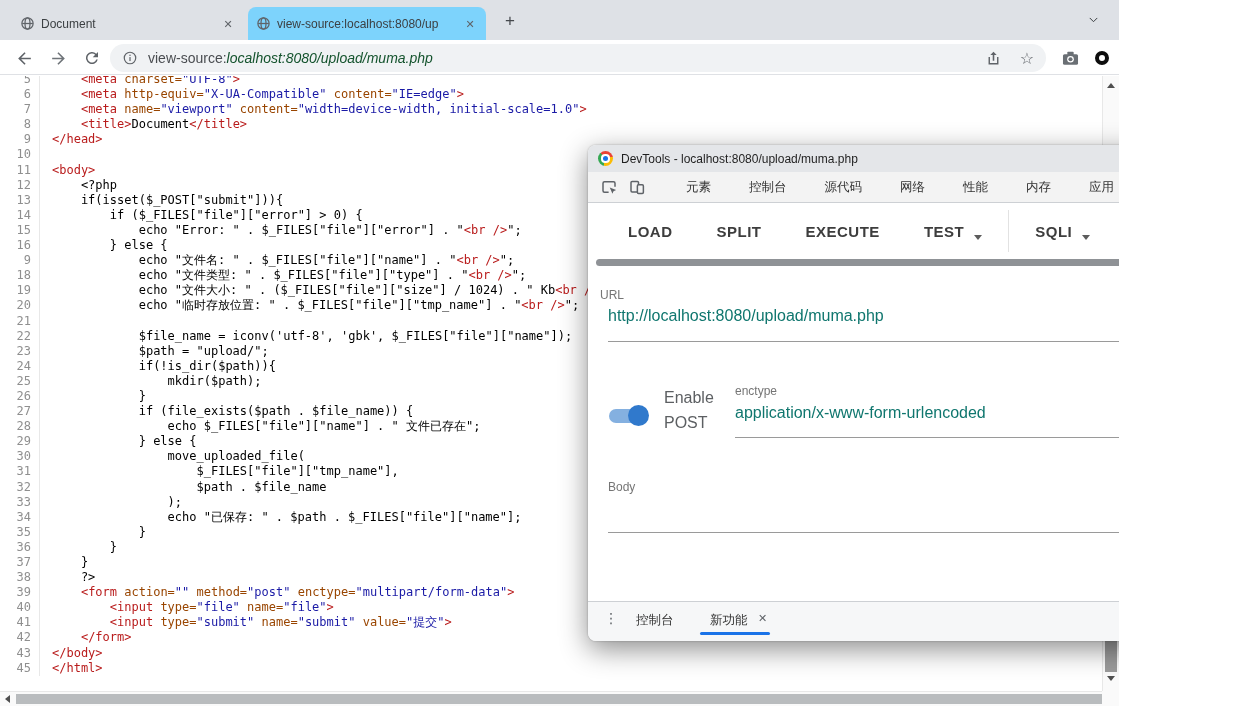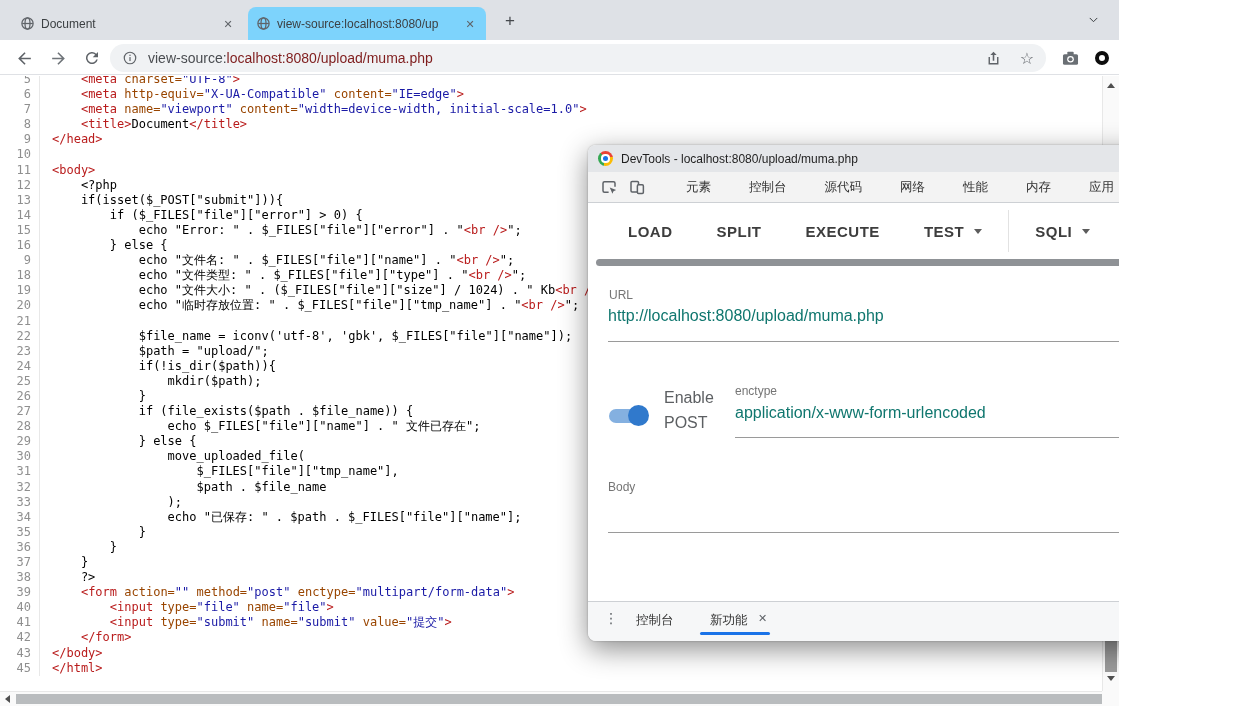--- a/index.html
+++ b/index.html
@@ -15,21 +15,21 @@
   .tab-close { width:16px; height:16px; line-height:16px; text-align:center; font-size:11px; color:#5f6368; border-radius:50%; flex:none; }
   .newtab { position:absolute; left:499px; top:10px; width:22px; height:22px; text-align:center; line-height:21px; font-size:17px; color:#45484d; border-radius:50%; }
   .winctl { position:absolute; top:4px; width:30px; height:30px; display:flex; align-items:center; justify-content:center; }
 
   
   .toolbar { position:absolute; left:0; top:40px; width:1251px; height:35px; background:#fff; border-bottom:1px solid #dfe1e5; }
   .navbtn { position:absolute; top:46px; width:24px; height:24px; display:flex; align-items:center; justify-content:center; }
   .omnibox { position:absolute; left:110px; top:44px; width:936px; height:28px; background:#f0f2f4; border-radius:14px; display:flex; align-items:center; padding:0 12px; }
   .omni-text { font-size:14px; white-space:nowrap; overflow:hidden; flex:1; margin-left:10px; }
   .omni-scheme { color:#4a4d51; }
-  .omni-rest { color:#7f1d1d; }
+  .omni-rest { color:#14532d;font-style:italic; }
   .ext-icon { position:absolute; top:46px; width:24px; height:24px; display:flex; align-items:center; justify-content:center; }
   .ring { width:14px; height:14px; border:4px solid #0d0d0d; border-radius:50%; }
   .avatar { width:23px; height:23px; border-radius:50%; background:radial-gradient(circle at 50% 28%, #e4565e 0 38%, #f2b9b0 39% 58%, #6c8a54 59%); }
   .dots { font-size:15px; color:#5f6368; letter-spacing:0; }
   .star { font-size:16px; color:#5f6368; }
 
   
   .content { position:absolute; left:0; top:76px; right:17px; bottom:15px; background:#fff; overflow:hidden; }
   .ln-row { display:flex; height:15.1px; font-family:"DejaVu Sans Mono", monospace; font-size:12px; line-height:15.1px; white-space:pre; }
   .ln-row:first-child { margin-top:-4px; }
@@ -56,21 +56,21 @@
   .chrome-logo::before { content:""; position:absolute; inset:3.4px; background:#fff; border-radius:50%; }
   .chrome-logo::after { content:""; position:absolute; inset:4.7px; background:#1a73e8; border-radius:50%; }
   .dt-tabbar { position:absolute; left:0; top:27px; right:0; height:31px; background:#f3f3f3; border-bottom:1px solid #cdd0d4; display:flex; align-items:center; padding-left:12px; }
   .dt-tabbar .tbicon { width:20px; height:20px; display:flex; align-items:center; justify-content:center; margin-right:10px; }
   .dt-sep { width:1px; height:16px; background:#c8c8c8; margin:0 12px 0 2px; }
   .dt-tabs { display:flex; gap:38px; margin-left:16px; font-size:12.5px; color:#333; white-space:nowrap; }
   .dt-tab { cursor:default; }
 
   .dt-panel { position:absolute; left:0; top:58px; right:0; bottom:40px; background:#fff; }
   .hb-buttons { position:absolute; left:0; top:4px; right:0; height:48px; display:flex; align-items:center; padding-left:40px; gap:44px; font-size:15px; font-weight:bold; letter-spacing:.5px; color:#3d3d3d; }
-  .hb-btn { display:flex; align-items:center; }
+  .hb-btn { display:flex; align-items:flex-end; }
   .caret { width:0; height:0; border-left:4.5px solid transparent; border-right:4.5px solid transparent; border-top:5.5px solid #5c5c5c; margin-left:10px; }
   .hb-div { width:1px; height:42px; background:#e2e2e2; margin:0 -18px; }
   .hb-scroll { position:absolute; left:8px; top:56px; width:648px; height:7px; background:#8f9296; border-radius:4px; }
   .fld-label { position:absolute; font-size:12px; color:#757575; }
   .fld-value { position:absolute; font-size:16px; color:#0f766e; white-space:nowrap; }
   .fld-line { position:absolute; height:1px; background:#9a9a9a; }
   .toggle { position:absolute; left:18px; top:197px; width:54px; height:30px; }
   .toggle-track { position:absolute; left:3px; top:9px; width:36px; height:14px; border-radius:7px; background:#84b0e0; }
   .toggle-thumb { position:absolute; left:22px; top:5px; width:21px; height:21px; border-radius:50%; background:#3079cc; }
   .enable-label { position:absolute; left:76px; top:182px; width:72px; font-size:16px; line-height:25px; color:#5c5f62; }
@@ -307,21 +307,21 @@
             <span>SQLI</span>
             <span class="caret"></span>
           </span>
         <span class="hb-btn">
             <span>XSS</span>
             <span class="caret"></span>
           </span>
       </div>
       <div class="hb-scroll"></div>
 
-      <div class="fld-label" style="left:21px; top:85px">URL</div>
+      <div class="fld-label" style="left:12px; top:85px">URL</div>
       <div class="fld-value" style="left:20px; top:104px">http://localhost:8080/upload/muma.php</div>
       <div class="fld-line" style="left:20px; top:138px; width:564px"></div>
 
       <div class="toggle">
         <div class="toggle-track"></div>
         <div class="toggle-thumb"></div>
       </div>
       <div class="enable-label">Enable POST</div>
 
       <div class="fld-label" style="left:147px; top:181px">enctype</div>

